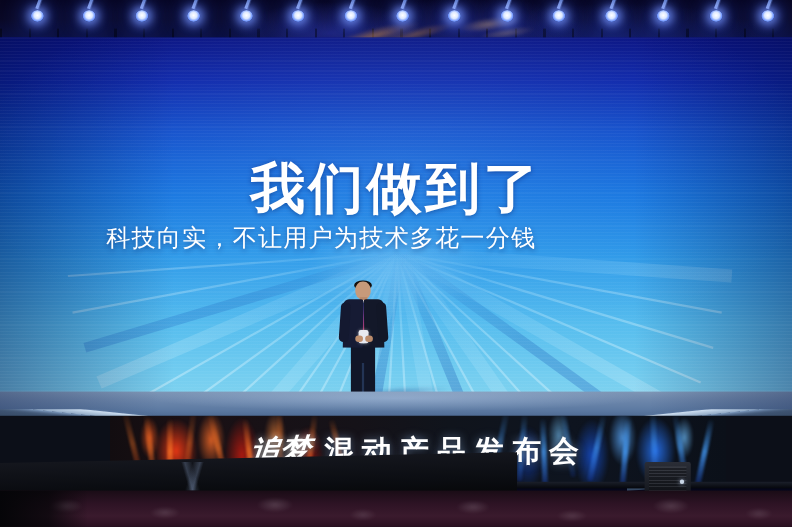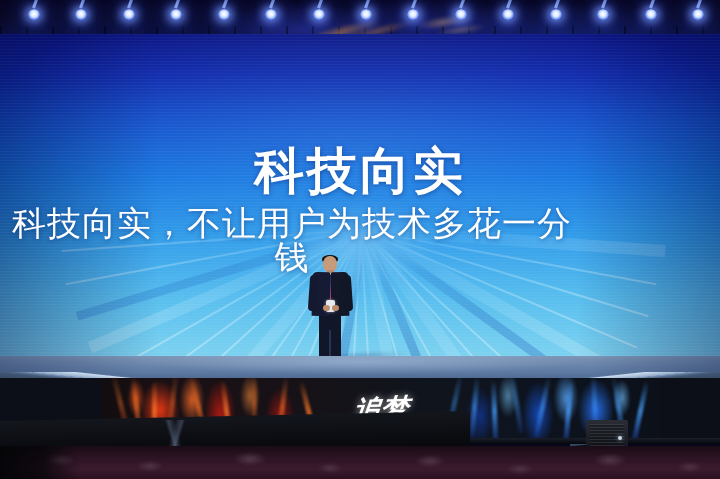--- a/index.html
+++ b/index.html
@@ -111,21 +111,21 @@
   .kicker{
     position:absolute;left:0;top:64px;width:720px;
     font-size:29px;line-height:1;font-weight:400;letter-spacing:2px;
   }
   .headline{
     position:absolute;left:0;top:112px;width:720px;
     font-size:50px;line-height:1;font-weight:700;letter-spacing:3px;
   }
   .subline{
     position:absolute;left:0;top:172px;width:584px;
-    font-size:34px;line-height:1;font-weight:400;letter-spacing:1px;
+    font-size:22px;line-height:1;font-weight:400;letter-spacing:1px;
   }
 
   
   .speaker{position:absolute;left:306px;top:256px;width:48px;height:108px;}
   .sp-head{position:absolute;left:17px;top:0;width:14px;height:16px;border-radius:47% 47% 44% 44%;background:#c79a7a;}
   .sp-hair{position:absolute;left:16px;top:-1px;width:16px;height:8px;border-radius:50% 50% 40% 40%;background:#14100f;}
   .sp-neck{position:absolute;left:21px;top:14px;width:7px;height:5px;background:#b98a6b;}
   .sp-shirt{position:absolute;left:18px;top:17px;width:13px;height:34px;background:#f2f3f6;}
   .sp-tie{position:absolute;left:22px;top:19px;width:5px;height:26px;background:linear-gradient(180deg,#2b3f8c,#7a3c8e 45%,#b33b6a 100%);}
   .sp-jacket-l{position:absolute;left:6px;top:16px;width:18px;height:44px;background:#161b34;border-radius:5px 2px 0 0;transform:rotate(1deg);}
@@ -362,21 +362,21 @@
         <div class="ray dark" style="transform: rotate(73.3deg); opacity: 0.61;"></div>
         <div class="ray" style="transform: rotate(79.6deg); opacity: 0.55;"></div>
         <div class="ray" style="transform: rotate(86deg); opacity: 0.49;"></div>
       </div>
     <div class="glowtop"></div>
     <div class="wall-vignette"></div>
     <div class="scanlines"></div>
   </div>
 
   <div class="screen-text">
-    <div class="headline">科技向实</div>
+    <div class="headline">我们做到了</div>
     <div class="subline">科技向实，不让用户为技术多花一分钱</div>
   </div>
 
   <div class="sp-shadow"></div>
   <div class="sp-shadow2"></div>
 
   <div class="speaker">
     <div class="sp-hair"></div>
     <div class="sp-head"></div>
     <div class="sp-neck"></div>
@@ -440,20 +440,21 @@
           <div class="ice-streak" style="left: 392px; top: 2px; transform: rotate(-2deg); opacity: 0.85;"></div>
           <div class="ice-streak" style="left: 414px; top: -6px; transform: rotate(-9deg); opacity: 0.45;"></div>
           <div class="ice-streak" style="left: 440px; top: -2px; transform: rotate(12deg); opacity: 0.65;"></div>
           <div class="ice-streak" style="left: 466px; top: 2px; transform: rotate(5deg); opacity: 0.85;"></div>
           <div class="ice-streak" style="left: 492px; top: -6px; transform: rotate(-2deg); opacity: 0.45;"></div>
           <div class="ice-streak" style="left: 516px; top: -2px; transform: rotate(-9deg); opacity: 0.65;"></div>
           <div class="ice-streak" style="left: 538px; top: 2px; transform: rotate(12deg); opacity: 0.85;"></div>
         </div>
       <div class="banner-text">
         <span class="brand-script">追梦</span>
+        <span class="banner-title">混动产品发布会</span>
       </div>
     </div>
   </div>
   <div class="banner-lip"></div>
 
   <div class="apron"></div>
   <div class="apron-x"></div>
   <div class="monitor-box"></div>
   <div class="monitor-grill"></div>
   <div class="monitor-led"></div>

